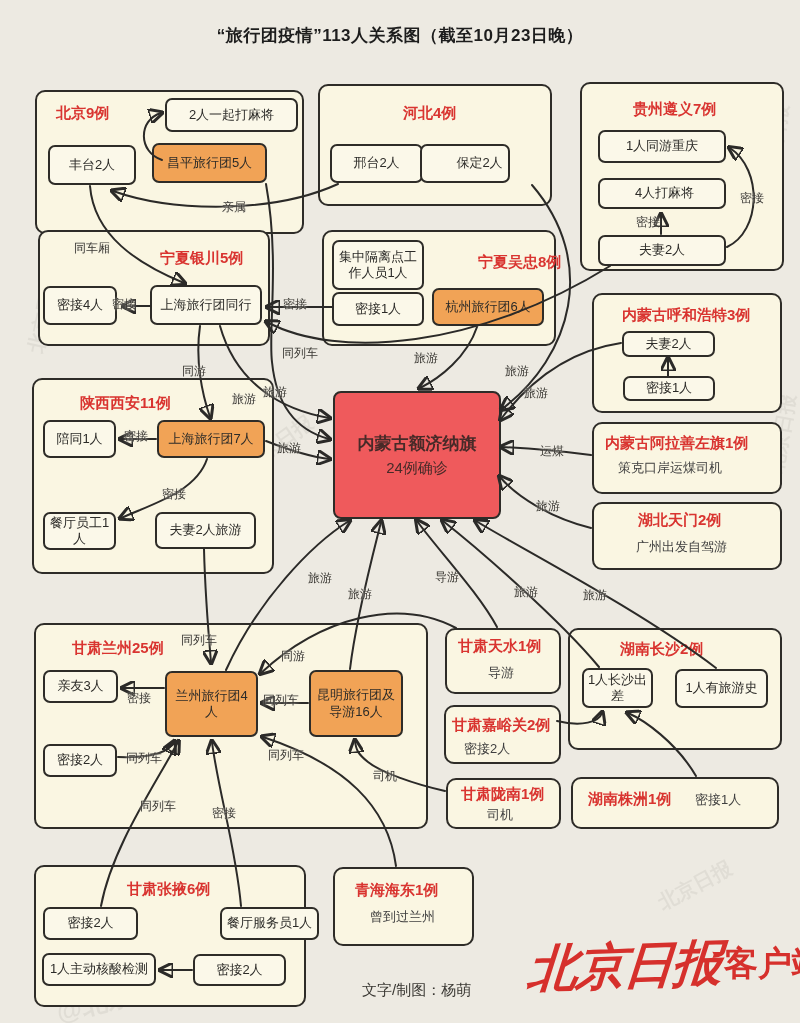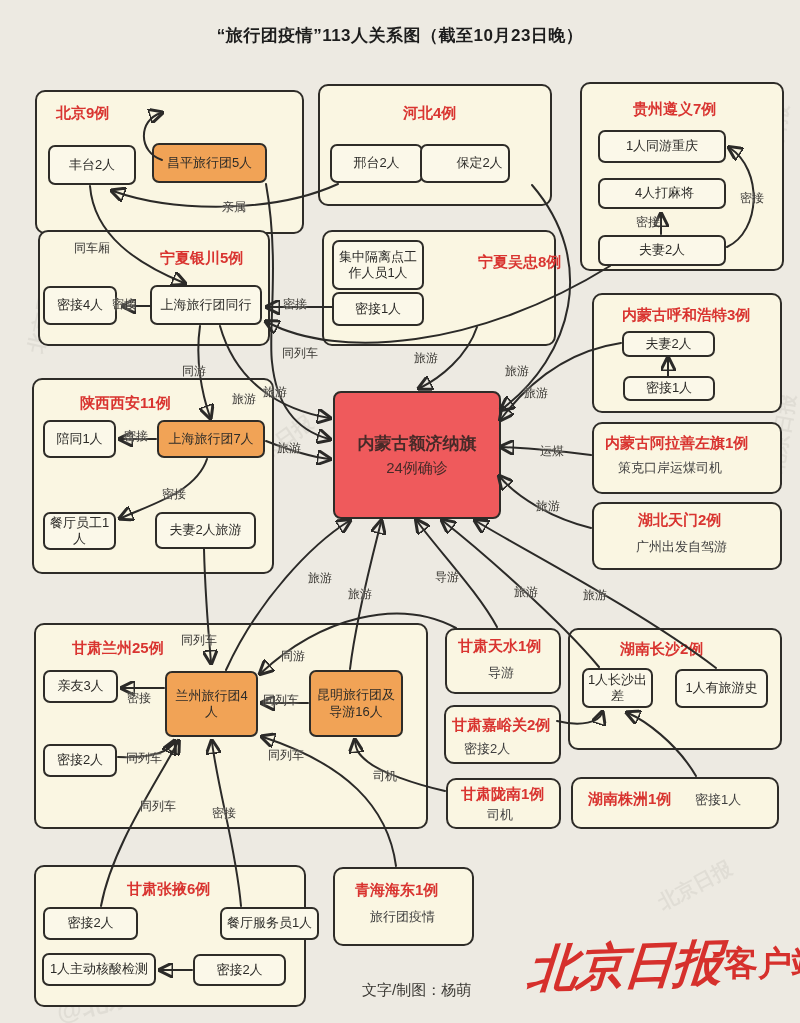--- a/index.html
+++ b/index.html
@@ -79,37 +79,39 @@
   <div class="st" style="left:488px;top:664px;">导游</div>
   <div class="gt" style="left:620px;top:640px;">湖南长沙2例</div>
   <div class="gt" style="left:452px;top:716px;">甘肃嘉峪关2例</div>
   <div class="st" style="left:464px;top:740px;">密接2人</div>
   <div class="gt" style="left:461px;top:785px;">甘肃陇南1例</div>
   <div class="st" style="left:487px;top:806px;">司机</div>
   <div class="gt" style="left:588px;top:790px;">湖南株洲1例</div>
   <div class="st" style="left:695px;top:791px;">密接1人</div>
   <div class="gt" style="left:127px;top:880px;">甘肃张掖6例</div>
   <div class="gt" style="left:355px;top:881px;">青海海东1例</div>
-  <div class="st" style="left:370px;top:908px;">旅行团疫情</div>
-
+  <div class="st" style="left:370px;top:908px;">曾到过兰州</div>
+
+  <div class="n" style="left:165px;top:98px;width:133px;height:34px;">2人一起打麻将</div>
   <div class="n" style="left:48px;top:145px;width:88px;height:40px;">丰台2人</div>
   <div class="n orange" style="left:152px;top:143px;width:115px;height:40px;">昌平旅行团5人</div>
 
   <div class="n" style="left:330px;top:144px;width:93px;height:39px;">邢台2人</div>
   <div class="n" style="left:420px;top:144px;width:90px;height:39px;padding-left:32px;">保定2人</div>
 
   <div class="n" style="left:598px;top:130px;width:128px;height:33px;">1人同游重庆</div>
   <div class="n" style="left:598px;top:178px;width:128px;height:31px;padding-left:8px;">4人打麻将</div>
   <div class="n" style="left:598px;top:235px;width:128px;height:31px;">夫妻2人</div>
 
   <div class="n" style="left:43px;top:286px;width:74px;height:39px;">密接4人</div>
   <div class="n" style="left:150px;top:285px;width:112px;height:40px;">上海旅行团同行</div>
 
   <div class="n" style="left:332px;top:240px;width:92px;height:50px;">集中隔离点工作人员1人</div>
   <div class="n" style="left:332px;top:292px;width:92px;height:34px;">密接1人</div>
+  <div class="n orange" style="left:432px;top:288px;width:112px;height:38px;">杭州旅行团6人</div>
 
   <div class="n" style="left:622px;top:331px;width:93px;height:26px;">夫妻2人</div>
   <div class="n" style="left:623px;top:376px;width:92px;height:25px;">密接1人</div>
 
   <div class="n" style="left:43px;top:420px;width:73px;height:38px;">陪同1人</div>
   <div class="n orange" style="left:157px;top:420px;width:108px;height:38px;">上海旅行团7人</div>
   <div class="n" style="left:43px;top:512px;width:73px;height:38px;">餐厅员工1人</div>
   <div class="n" style="left:155px;top:512px;width:101px;height:37px;">夫妻2人旅游</div>
 
   <div class="n" style="left:43px;top:670px;width:75px;height:33px;">亲友3人</div>

